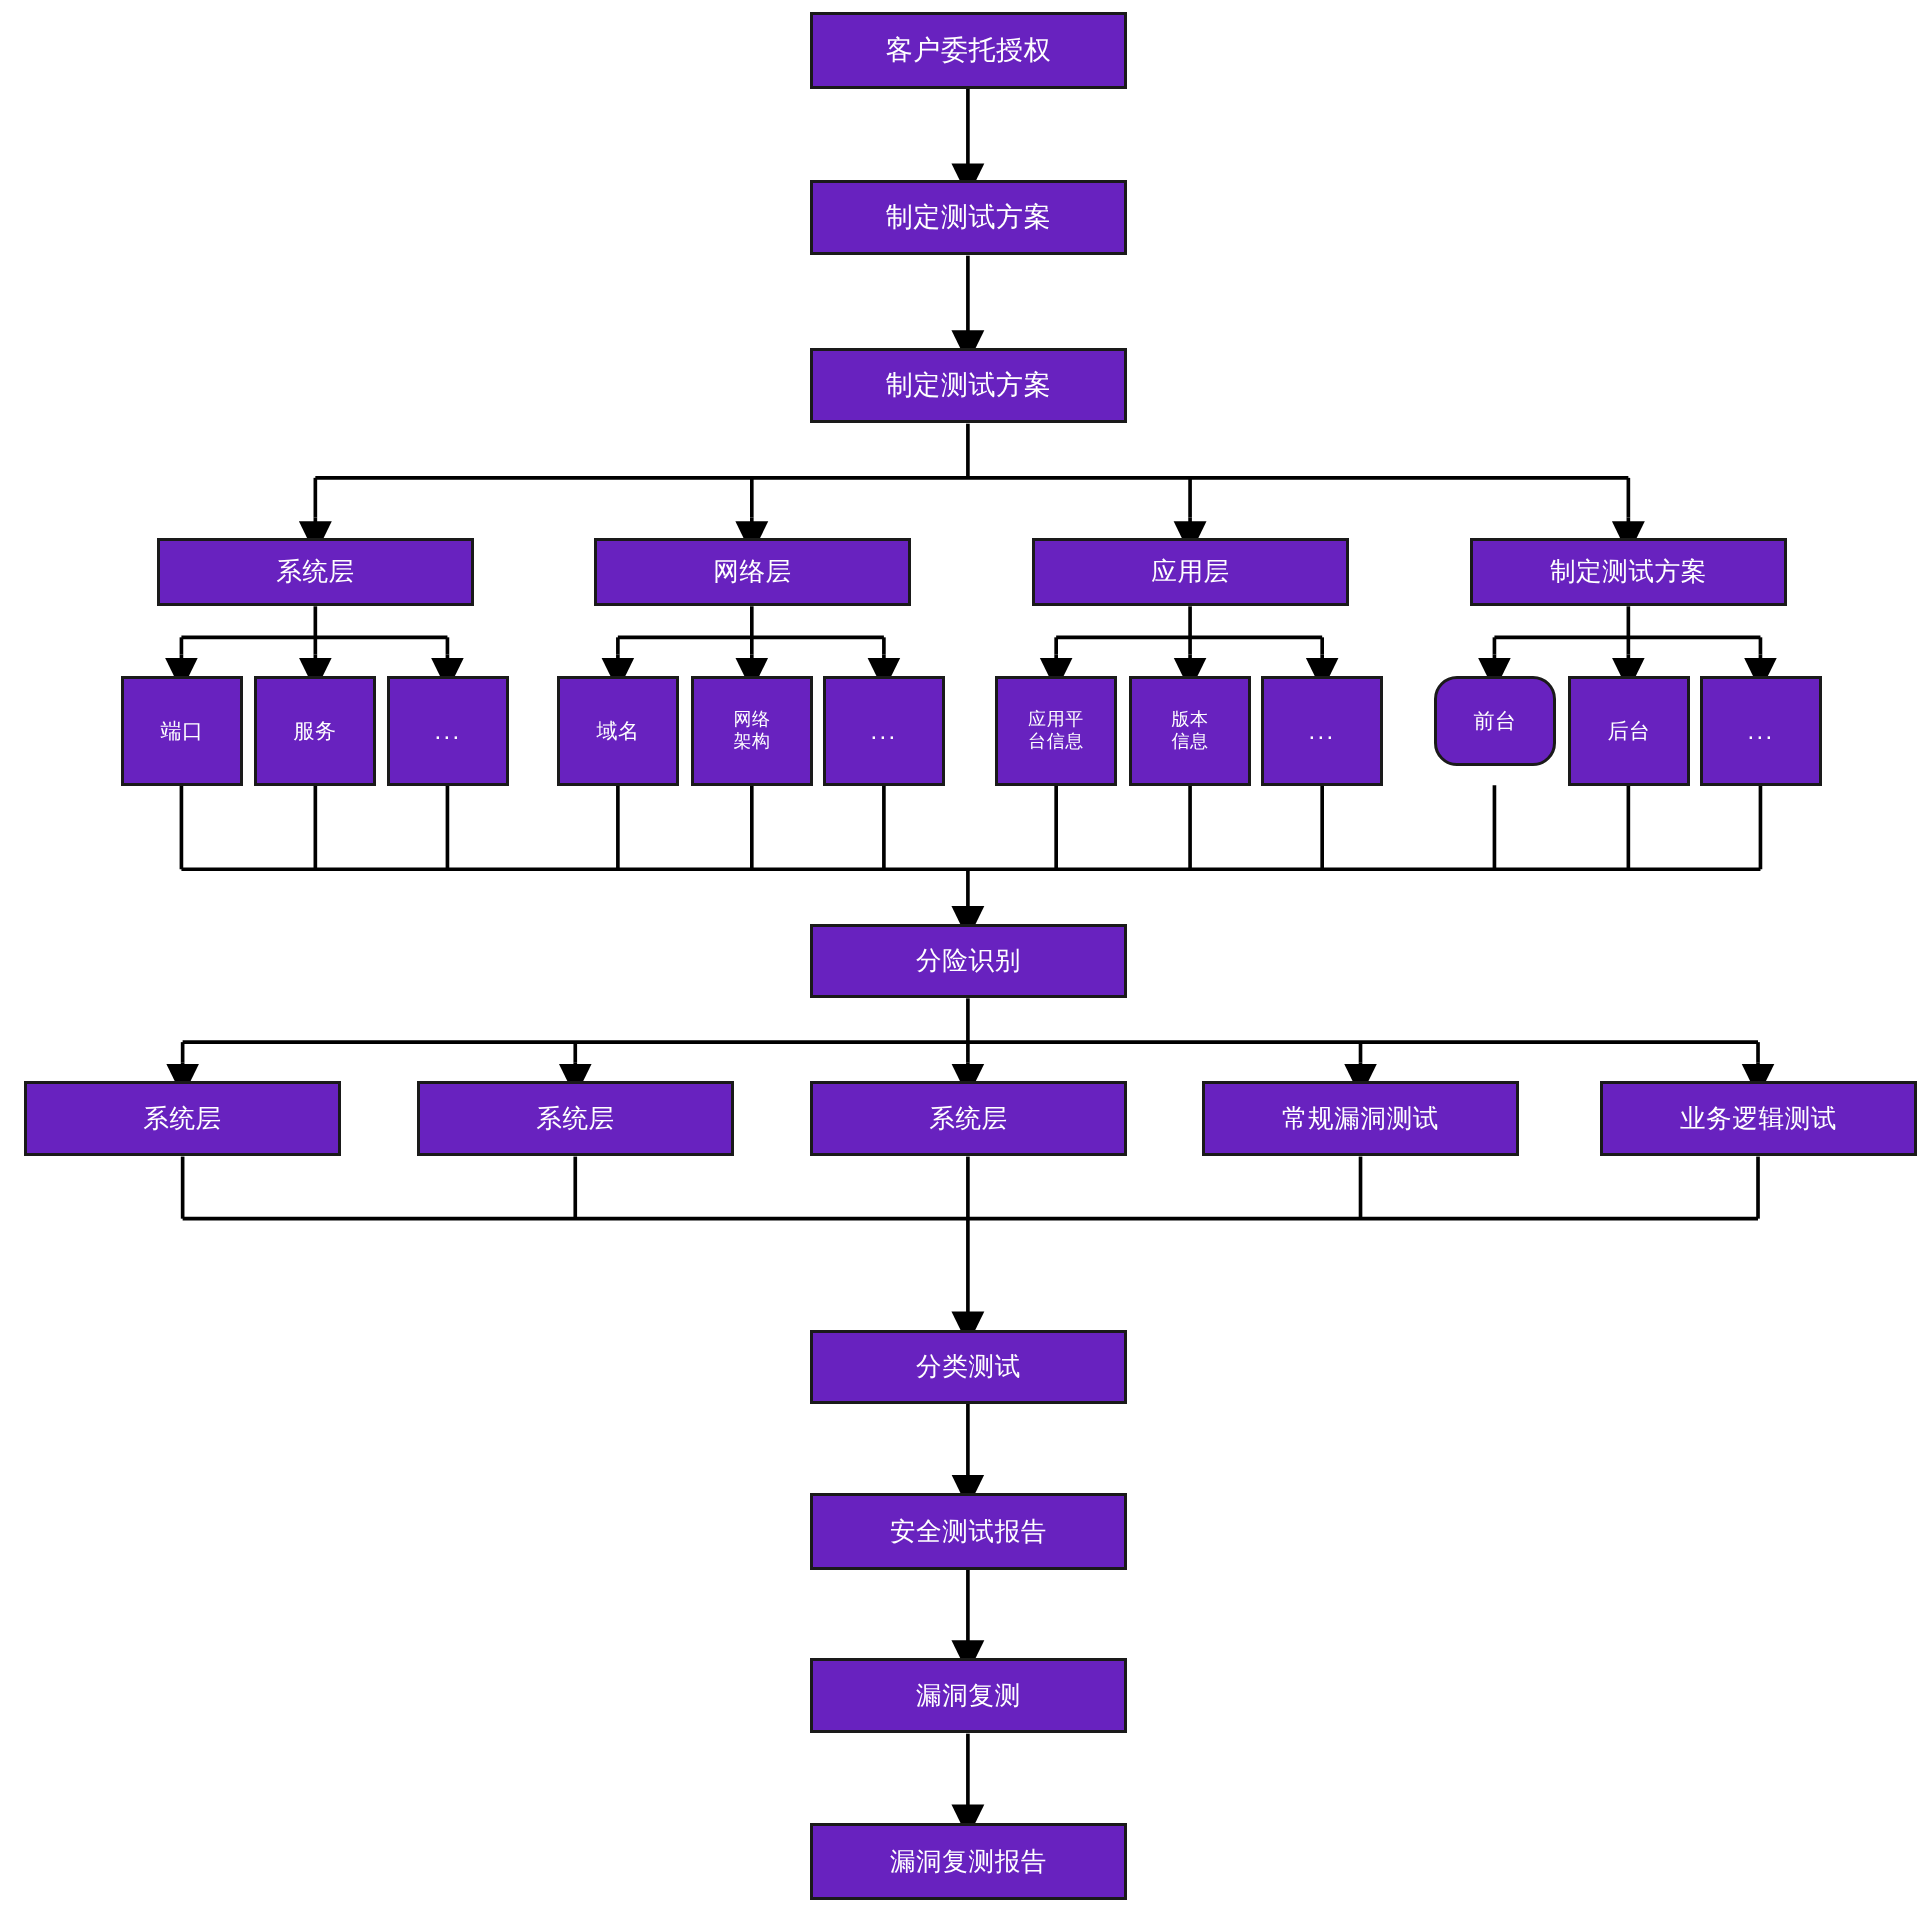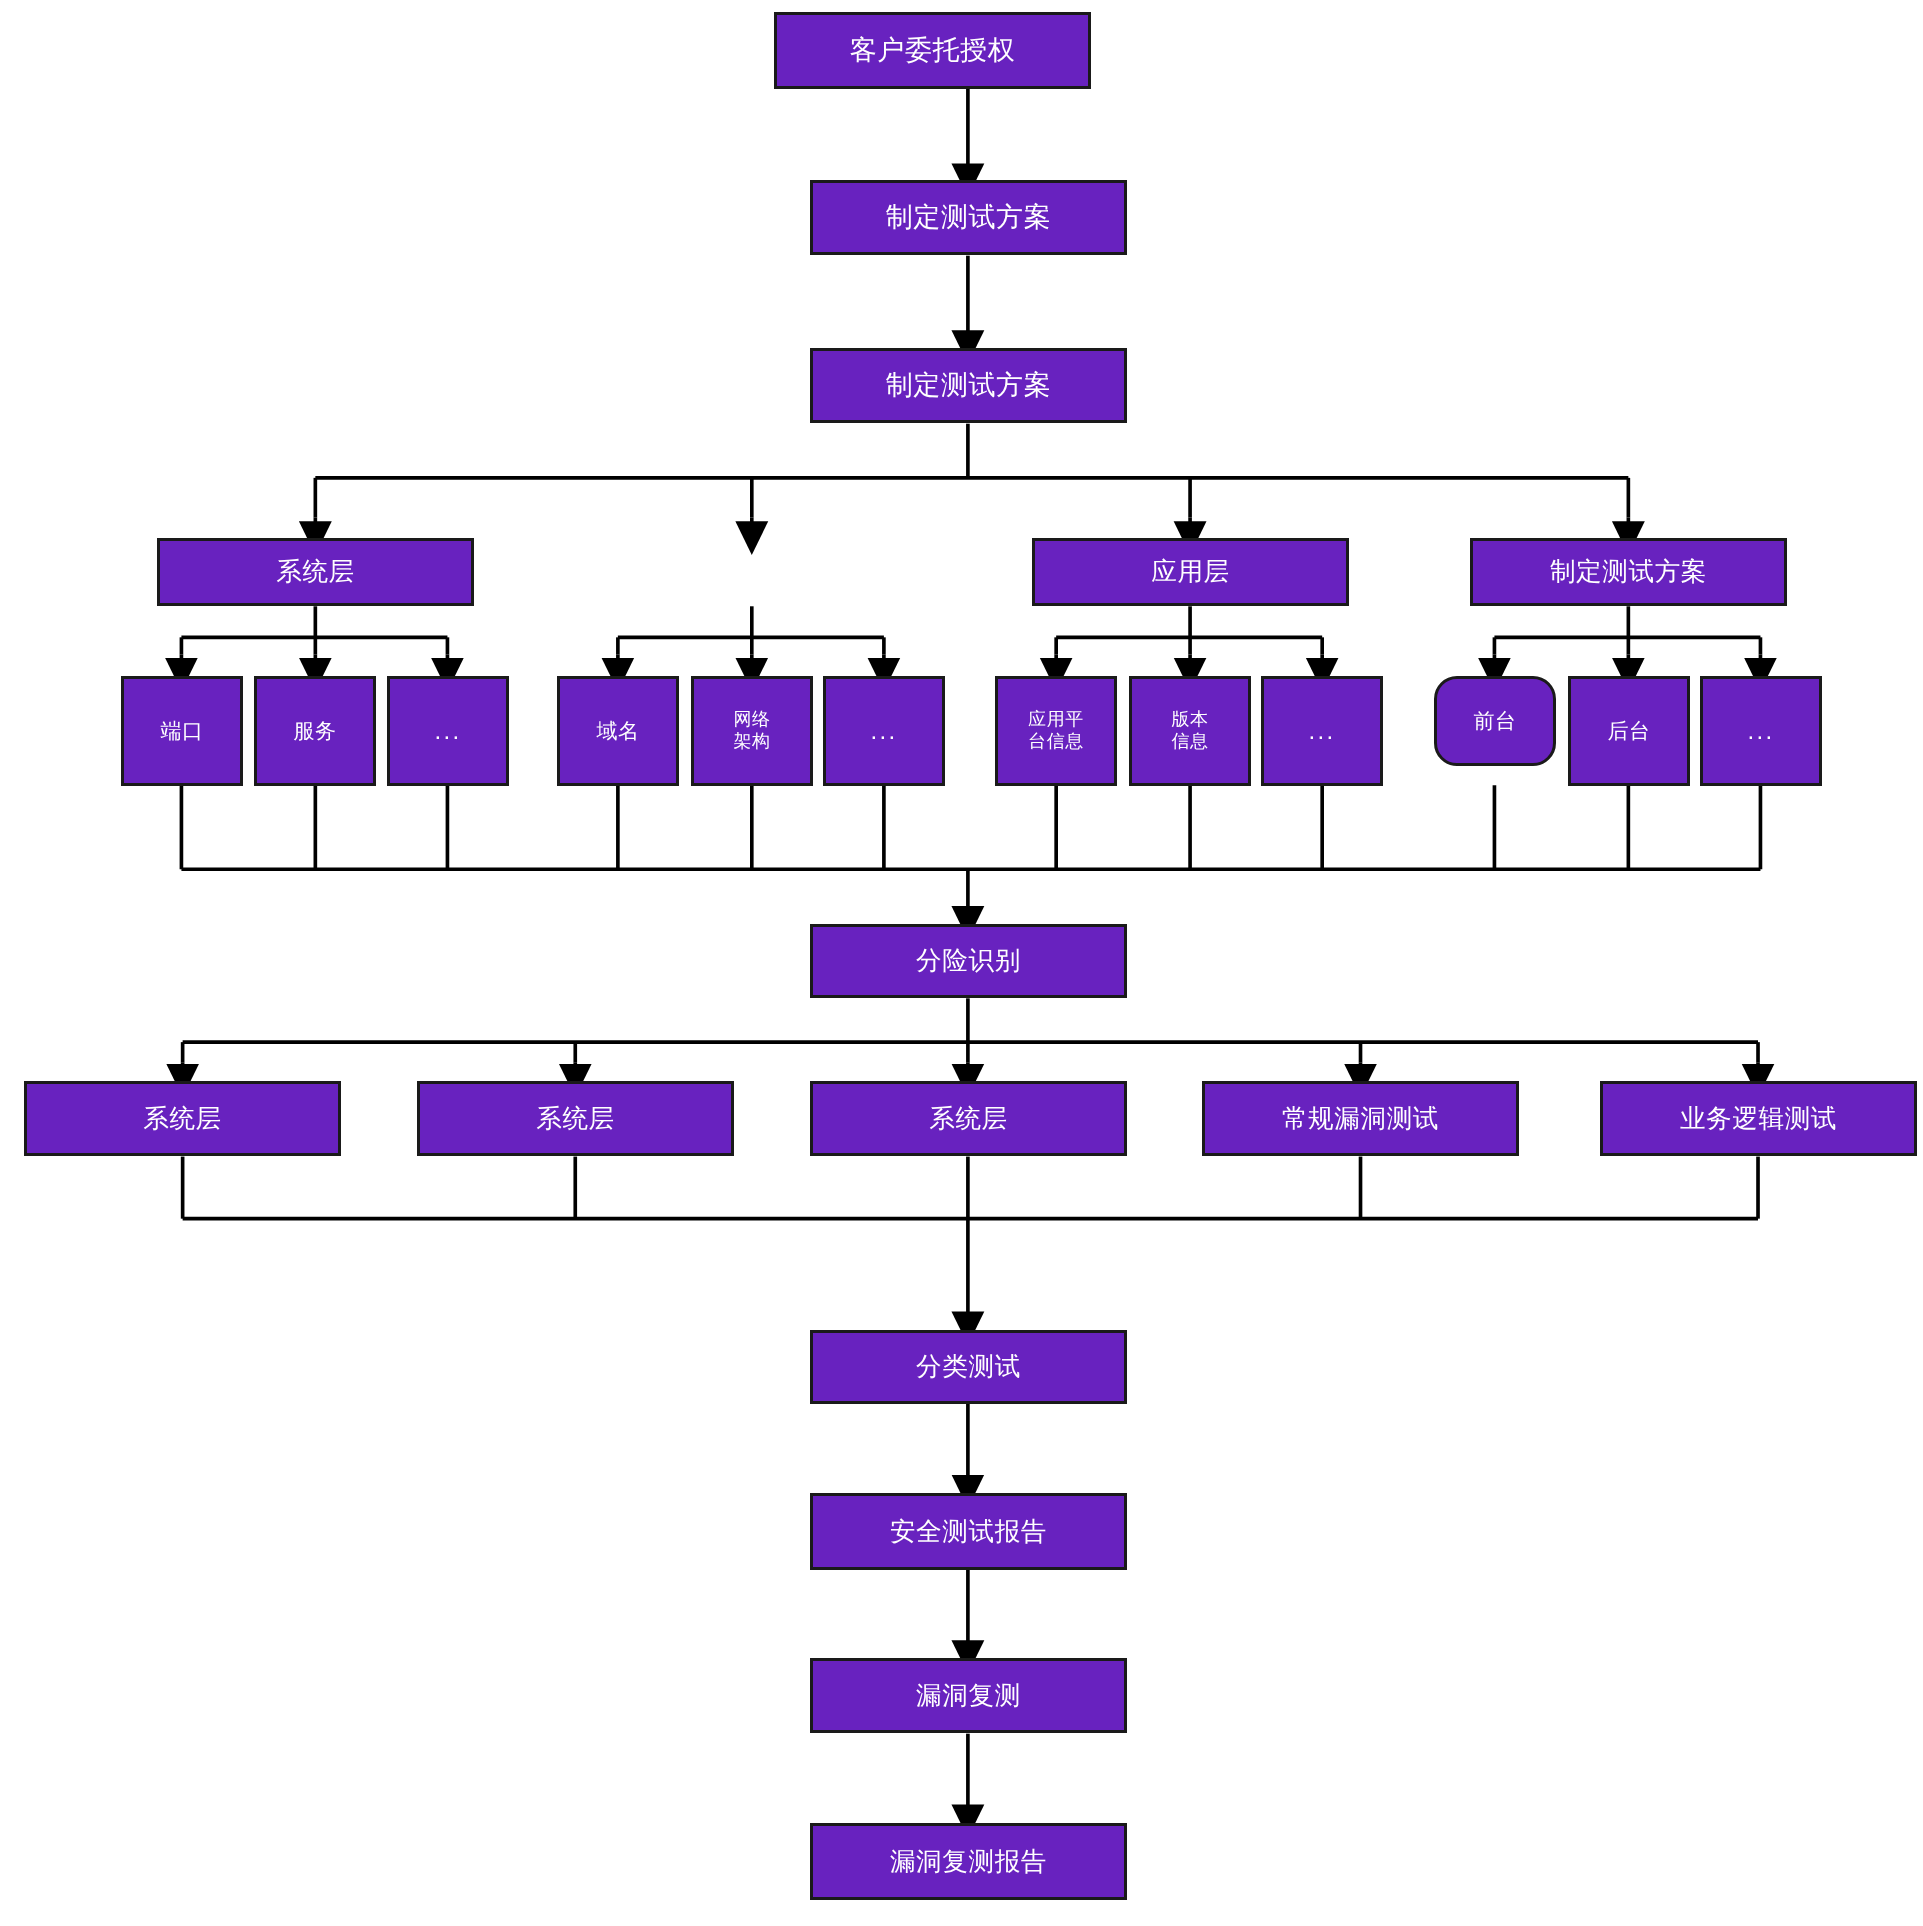--- a/index.html
+++ b/index.html
@@ -179,28 +179,29 @@
       <path d="M1590,2002 L1590,2182"></path>
 
       <path d="M1590,2306 L1590,2450"></path>
 
       <path d="M1590,2578 L1590,2722"></path>
 
       <path d="M1590,2848 L1590,2992"></path>
     </g>
   </svg>
 
-  <div class="node big" style="left:774px;top:12px;width:317px;height:77px;">客户委托授权</div>
+  <div class="node big" style="left:810px;top:12px;width:317px;height:77px;">客户委托授权</div>
 
   <div class="node big" style="left:810px;top:180px;width:317px;height:75px;">制定测试方案</div>
 
   <div class="node big" style="left:810px;top:348px;width:317px;height:75px;">制定测试方案</div>
 
   <div class="node mid" style="left:157px;top:538px;width:317px;height:68px;">系统层</div>
 
+  <div class="node mid" style="left:594px;top:538px;width:317px;height:68px;">网络层</div>
 
   <div class="node mid" style="left:1032px;top:538px;width:317px;height:68px;">应用层</div>
 
   <div class="node mid" style="left:1470px;top:538px;width:317px;height:68px;">制定测试方案</div>
 
   <div class="node leaf" style="left:121px;top:676px;width:122px;height:110px;">端口</div>
   <div class="node leaf" style="left:254px;top:676px;width:122px;height:110px;">服务</div>
   <div class="node dots" style="left:387px;top:676px;width:122px;height:110px;">...</div>
 
   <div class="node leaf" style="left:557px;top:676px;width:122px;height:110px;">域名</div>

